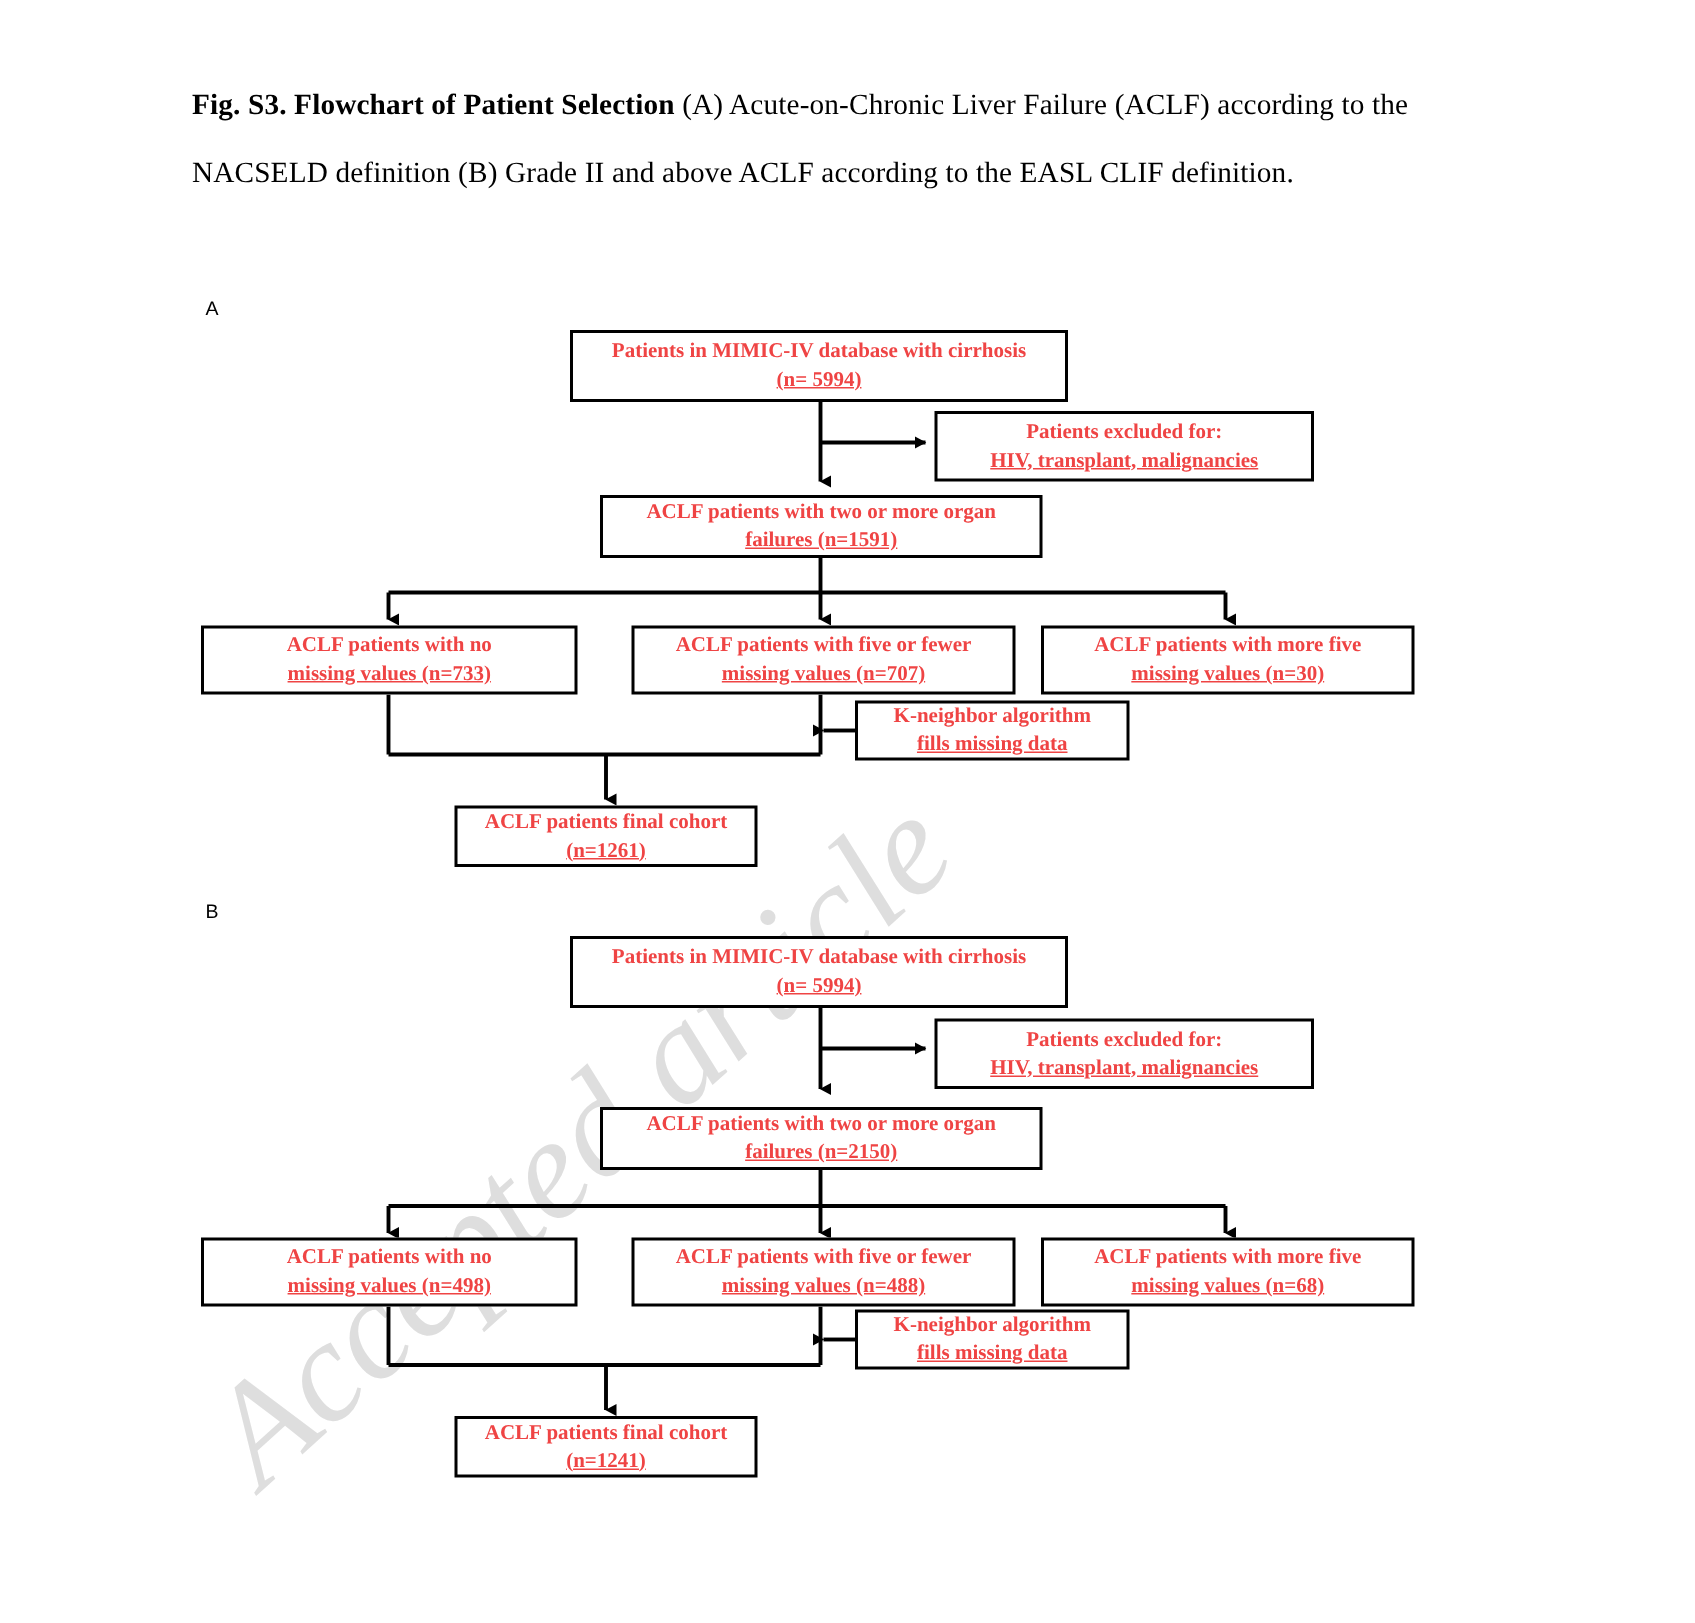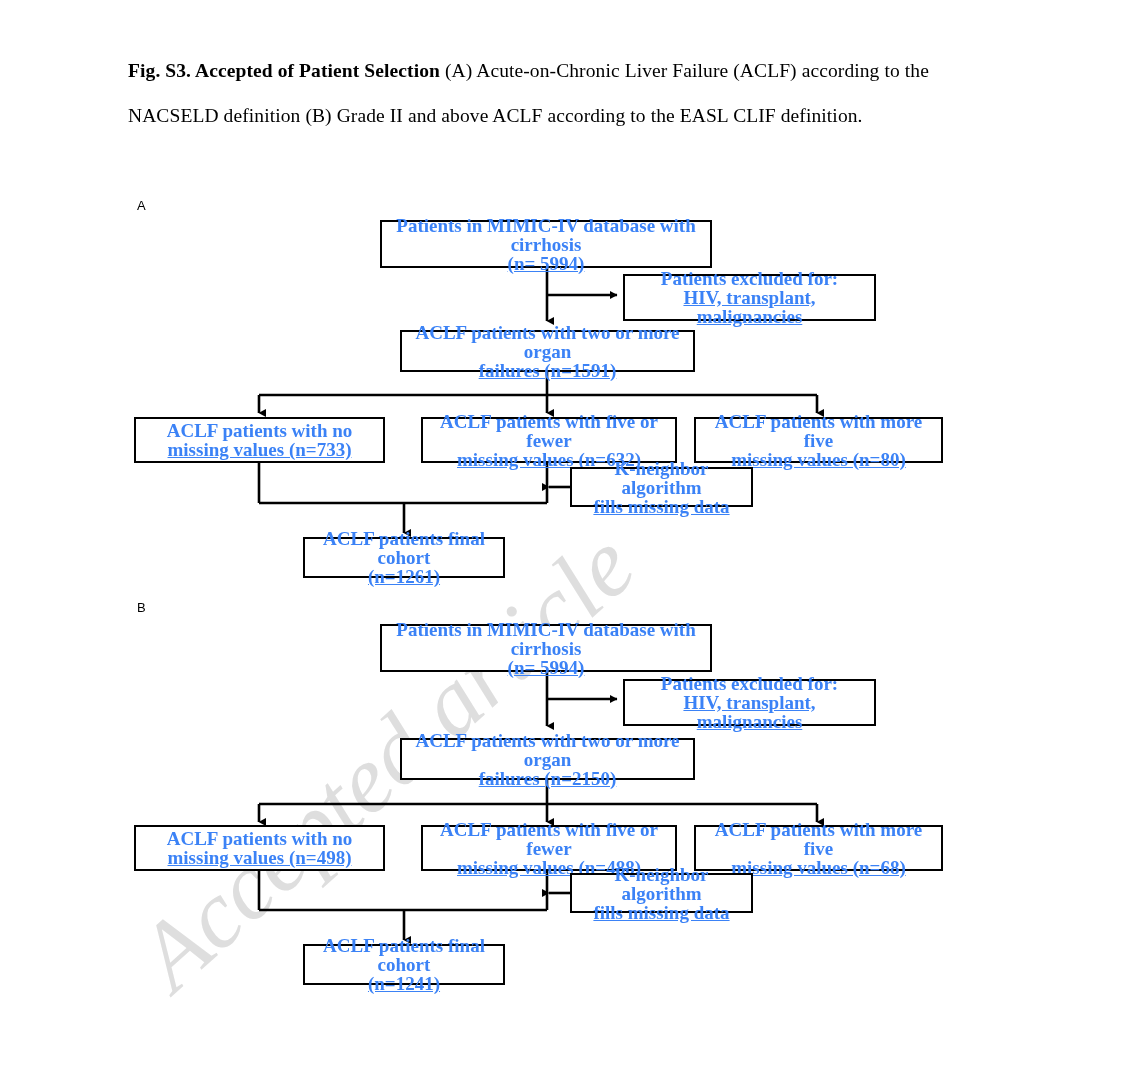--- a/index.html
+++ b/index.html
@@ -83,32 +83,32 @@
     box-sizing: border-box;
     border: 2.6px solid #000;
     background: #ffffff;
     display: flex;
     flex-direction: column;
     align-items: center;
     justify-content: center;
     text-align: center;
     font-family: "Liberation Serif", "DejaVu Serif", serif;
     font-weight: bold;
-    font-size: 19px;
+    font-size: 14px;
     line-height: 19px;
-    color: #3b82f6;
+    color: #ef4444;
     z-index: 3;
     padding: 0 4px;
   }
   .node .l2 { display: block; text-decoration: underline; }
 </style>
 </head>
 <body>
 
-<div class="caption"><span class="lead">Fig. S3. Accepted of Patient Selection </span><span>(A) Acute-on-Chronic Liver Failure (ACLF) according to the NACSELD definition (B) Grade II and above ACLF according to the EASL CLIF definition.</span></div>
+<div class="caption"><span class="lead">Fig. S3. Flowchart of Patient Selection </span><span>(A) Acute-on-Chronic Liver Failure (ACLF) according to the NACSELD definition (B) Grade II and above ACLF according to the EASL CLIF definition.</span></div>
 
 <div class="watermark">
   <span>Accepted article</span>
 </div>
 
 <div class="panel-letter" id="panel-letter-a">A</div>
 <div class="panel-letter" id="panel-letter-b">B</div>
 
 <div class="stage">
 <svg width="1130" height="1082" viewBox="0 0 1130 1082" xmlns="http://www.w3.org/2000/svg">
@@ -181,26 +181,26 @@
   <span class="l2">failures (n=1591)</span>
 </div>
 
 <div class="node" style="left:134px; top:417px; width:251px; height:46px;">
   <span class="l1">ACLF patients with no</span>
   <span class="l2">missing values (n=733)</span>
 </div>
 
 <div class="node" style="left:421px; top:417px; width:256px; height:46px;">
   <span class="l1">ACLF patients with five or fewer</span>
-  <span class="l2">missing values (n=632)</span>
+  <span class="l2">missing values (n=707)</span>
 </div>
 
 <div class="node" style="left:694px; top:417px; width:249px; height:46px;">
   <span class="l1">ACLF patients with more five</span>
-  <span class="l2">missing values (n=80)</span>
+  <span class="l2">missing values (n=30)</span>
 </div>
 
 <div class="node" style="left:570px; top:467px; width:183px; height:40px;">
   <span class="l1">K-neighbor algorithm</span>
   <span class="l2">fills missing data</span>
 </div>
 
 <div class="node" style="left:303px; top:537px; width:202px; height:41px;">
   <span class="l1">ACLF patients final cohort</span>
   <span class="l2">(n=1261)</span>

